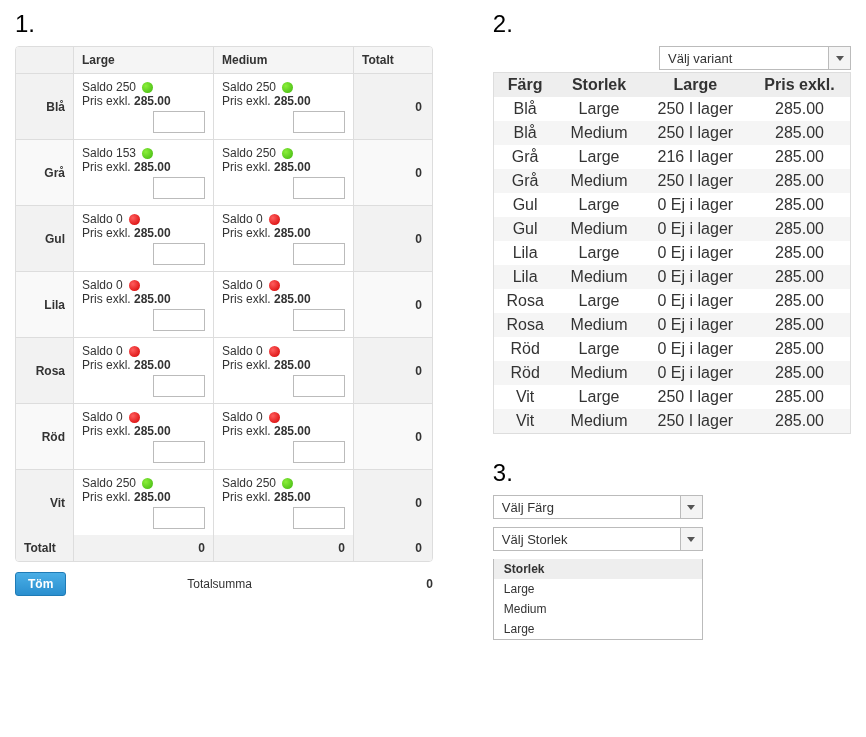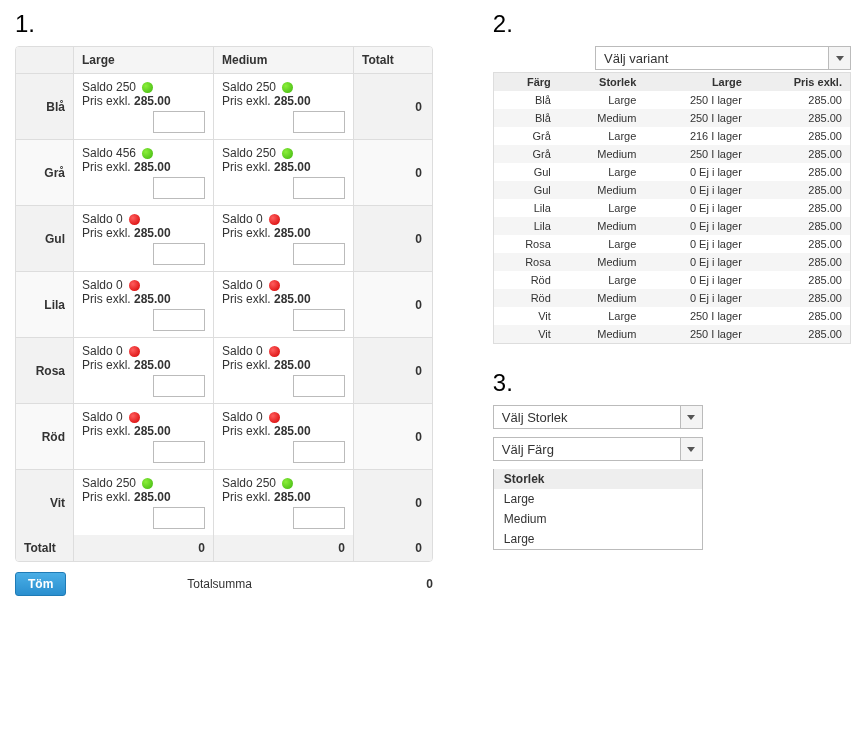--- a/index.html
+++ b/index.html
@@ -169,23 +169,23 @@
       border-left: 4px solid transparent;
       border-right: 4px solid transparent;
       border-top: 5px solid #555;
     }
     .vtable {
       width: 100%;
       border: 1px solid #ddd;
       border-collapse: collapse;
     }
     .vtable th, .vtable td {
-      text-align: right;
+      text-align: center;
       padding: 3px 8px;
-      font-size: 11px;
+      font-size: 16px;
     }
     .vtable th {
       background: #eee;
       font-weight: bold;
     }
     .vtable tbody tr:nth-child(even) { background: #f5f5f5; }
     .vtable tbody tr:nth-child(odd)  { background: #fff; }
 
     
     .panel3 { margin-top: 25px; }
@@ -241,21 +241,21 @@
               <div class="price-line">Pris exkl. <b>285.00</b></div>
               <input type="text" class="qty-input" style="">
               <div style="clear: both;"></div>
             </div>
             <div class="col-total">0</div>
           </div>
           <div class="grid-row">
             <div class="col-label">Grå</div>
             <div class="col-size">
               <div class="saldo-line">
-                <span>Saldo 456</span>
+                <span>Saldo 153</span>
                 <span class="dot green"></span>
               </div>
               <div class="price-line">Pris exkl. <b>285.00</b></div>
               <input type="text" class="qty-input" style="">
               <div style="clear: both;"></div>
             </div>
             <div class="col-size">
               <div class="saldo-line">
                 <span>Saldo 250</span>
                 <span class="dot green"></span>
@@ -389,21 +389,21 @@
       <button class="btn-tom">Töm</button>
       <div class="totalsumma">Totalsumma</div>
       <div class="totalsumma-val">0</div>
     </div>
   </div>
 
   <div class="right">
     <div class="section-num">2.</div>
 
     <div class="variant-select-wrap">
-      <div class="ddl" style="width:256px">
+      <div class="ddl" style="width:192px">
         <span class="ddl-text">Välj variant</span>
         <span class="ddl-arrow"></span>
       </div>
     </div>
 
     <table class="vtable">
       <thead>
         <tr>
           <th>Färg</th>
           <th>Storlek</th>
@@ -496,26 +496,26 @@
             <td>250 I lager</td>
             <td>285.00</td>
           </tr>
         </tbody>
     </table>
 
     <div class="panel3">
       <div class="section-num">3.</div>
 
       <div class="ddl p3-select">
-        <span class="ddl-text">Välj Storlek</span>
+        <span class="ddl-text">Välj Färg</span>
         <span class="ddl-arrow"></span>
       </div>
 
       <div class="ddl p3-select">
-        <span class="ddl-text">Välj Färg</span>
+        <span class="ddl-text">Välj Storlek</span>
         <span class="ddl-arrow"></span>
       </div>
 
       <div class="open-list">
         <div class="ol-head">Storlek</div>
         <div id="size-options">
             <div class="ol-item">Large</div>
             <div class="ol-item">Medium</div>
             <div class="ol-item">Large</div>
           </div>

